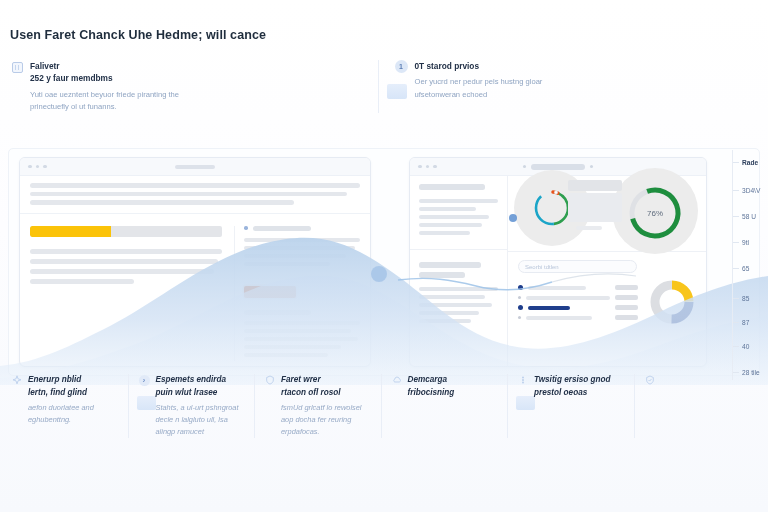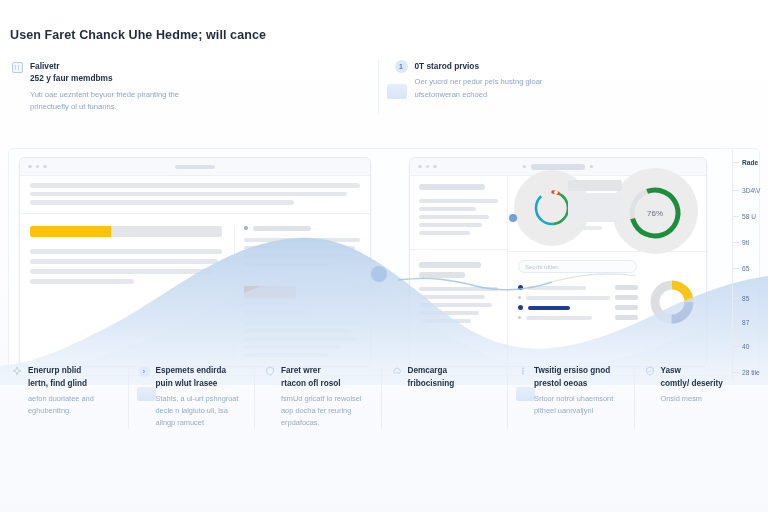--- a/index.html
+++ b/index.html
@@ -160,22 +160,23 @@
   }
   .tick { position: absolute; left: 0; width: 6px; height: 1px; background: #e0e7f1; }
   .tick-lb {
     position: absolute; left: 9px; font-size: 6.6px; color: #5d7398;
     filter: blur(.4px); transform: translateY(-50%); white-space: nowrap;
   }
   .tick-lb.hd { font-weight: 700; color: #2c3e5c; }
 
   
   .bot-row {
-    position: absolute; left: 8px; top: 365px; right: 8px;
+    position: absolute; left: 8px; top: 374px; right: 8px;
     display: flex;
+    font-style: italic;
   }
   .bfeat { flex: 1 1 0; padding: 0 12px 0 4px; display: flex; gap: 6px; position: relative; }
   .bfeat + .bfeat { border-left: 1px solid #e9eef7; padding-left: 10px; }
   .bico { flex: 0 0 auto; width: 10px; height: 10px; margin-top: 1px; color: #bcd0ec; }
   .bh { font-size: 8.2px; font-weight: 700; color: #223148; filter: blur(.32px); line-height: 1.55; white-space: nowrap; }
   .bp { margin-top: 3px; font-size: 7.4px; color: #97aac6; filter: blur(.42px); line-height: 1.62; max-width: 105px; }
   .bstub { position: absolute; left: 8px; top: 22px; width: 19px; height: 14px; border-radius: 2px;
            background: linear-gradient(180deg,#e6eefb,#d8e6f8); }
   .bbadge { width: 11px; height: 11px; border-radius: 50%; background: #e1eaf8; }
 </style>
@@ -453,30 +454,24 @@
     <div class="bfeat">
       <svg class="bico" viewBox="0 0 12 12">
         <circle cx="6" cy="3" r="1.1" fill="#b8cdeb"></circle>
         <circle cx="6" cy="6" r="1.1" fill="#b8cdeb"></circle>
         <circle cx="6" cy="9" r="1.1" fill="#b8cdeb"></circle>
       </svg>
       <div class="bstub"></div>
       <div>
         <div class="bh">Twsitig ersiso gnod</div>
         <div class="bh">prestol oeoas</div>
-        <div class="bp">Srtoor notrol uhaemsont pitheel uanrvaljynl</div>
       </div>
     </div>
 
     <div class="bfeat">
       <svg class="bico" viewBox="0 0 12 12">
         <path d="M6 1.2 L10 3 V6.2 C10 8.4 8.2 10.2 6 10.9 C3.8 10.2 2 8.4 2 6.2 V3 Z" fill="none" stroke="#b8cdeb" stroke-width="1"></path>
         <path d="M4.2 6 L5.5 7.3 L7.9 4.7" fill="none" stroke="#b8cdeb" stroke-width="1"></path>
       </svg>
-      <div>
-        <div class="bh">Yasw</div>
-        <div class="bh">comtly/ deserity</div>
-        <div class="bp">Onsid mesm</div>
-      </div>
     </div>
   </div>
 
 </div>
 
 </body></html>

